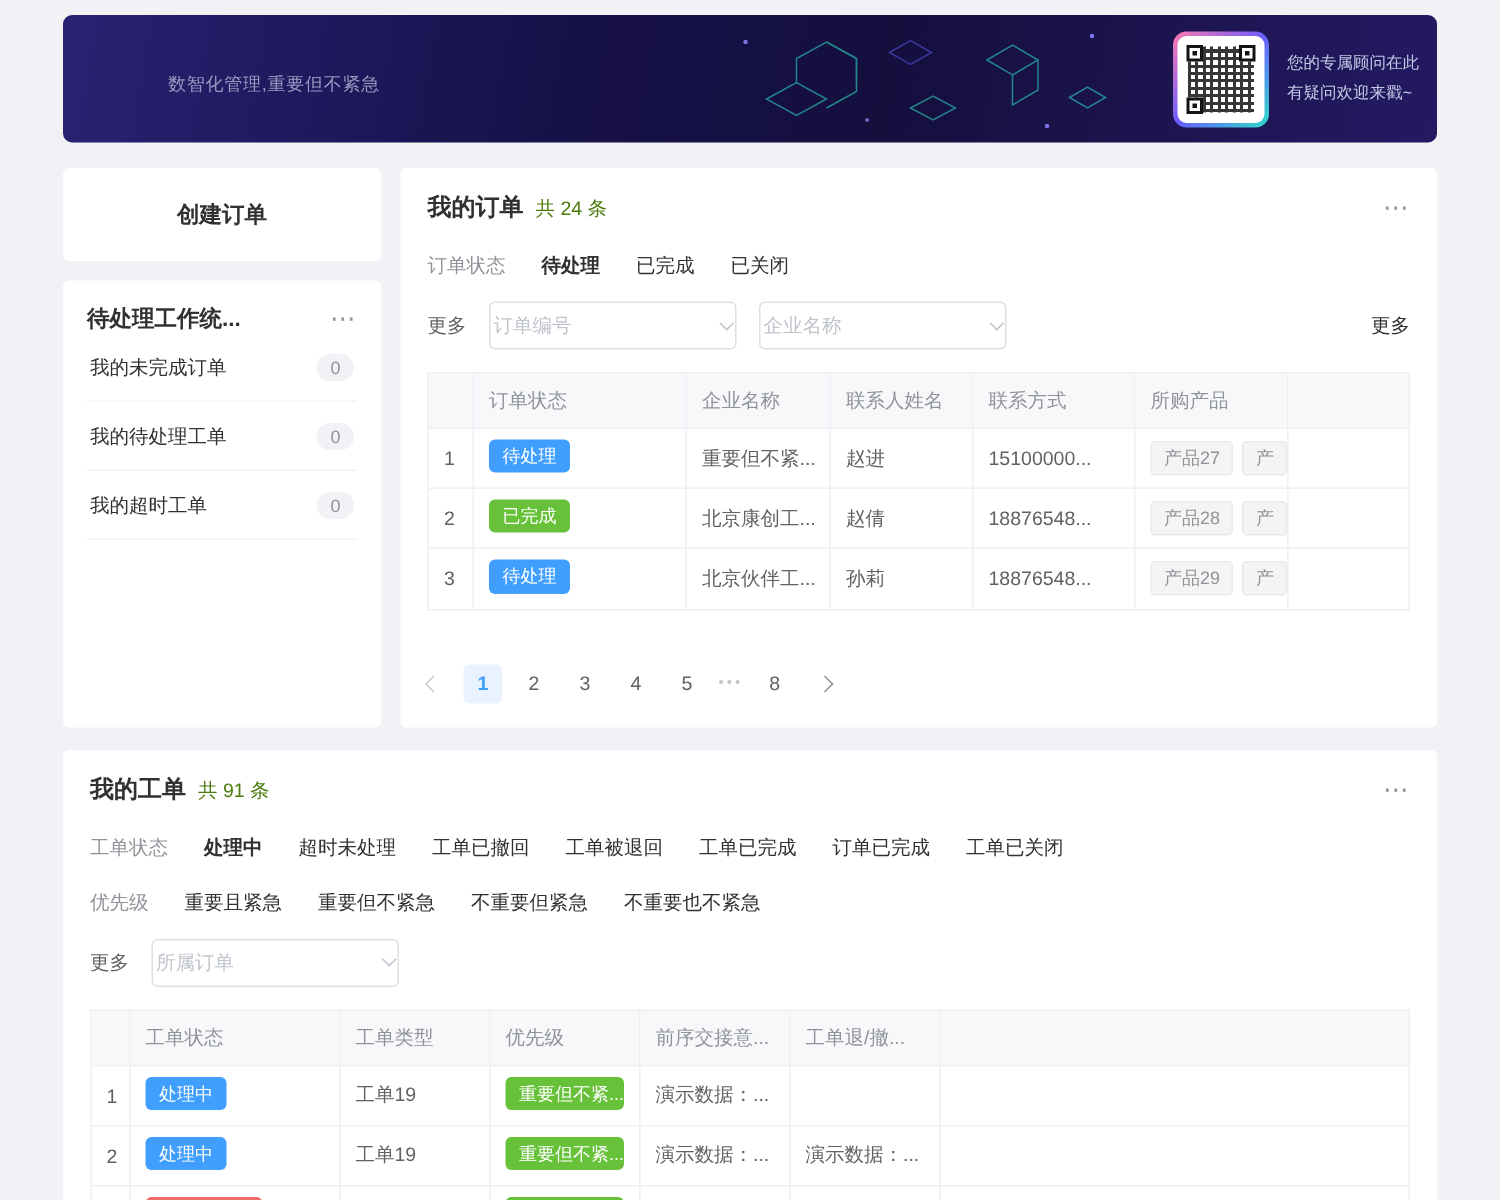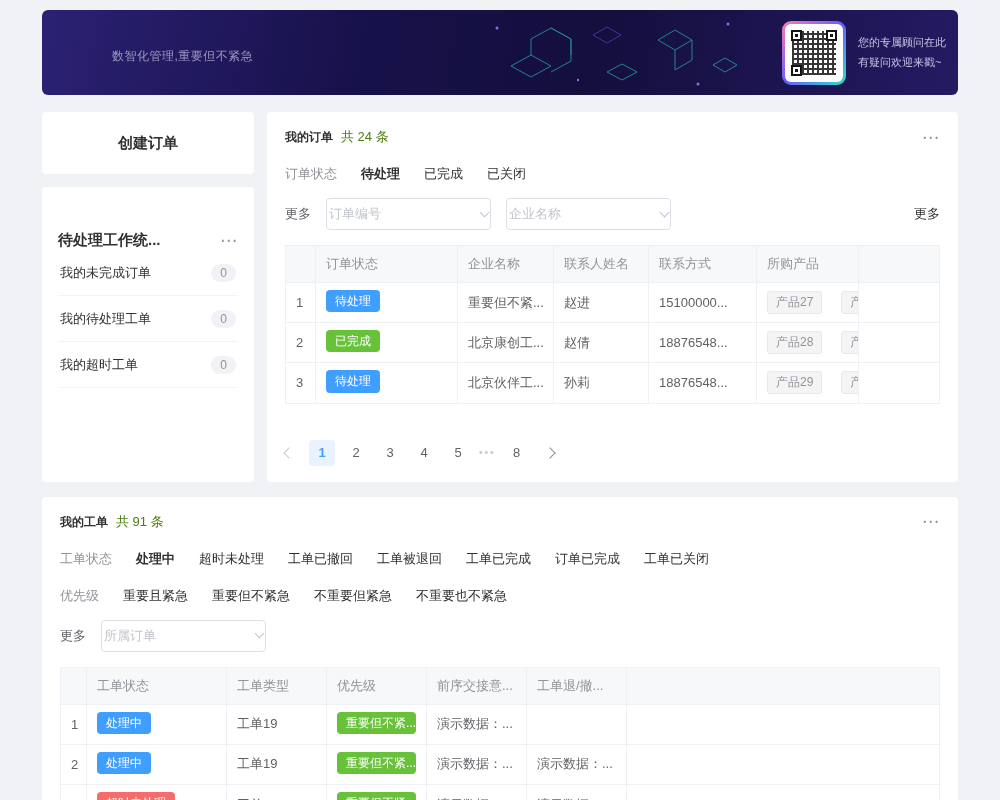--- a/index.html
+++ b/index.html
@@ -41,31 +41,31 @@
   .finder.tl { left: 6px; top: 6px; } .finder.tr { right: 6px; top: 6px; } .finder.bl { left: 6px; bottom: 6px; }
   .qr-caption { font-size: 11px; color: #c3c6e4; line-height: 1.8; }
 
   
   .main-row { display: flex; gap: 13px; margin-top: 17px; align-items: stretch; }
   .left-col { width: 212px; display: flex; flex-direction: column; gap: 13px; flex: none; }
   .card { background: #ffffff; border-radius: 4px; }
   .create-card { height: 62px; display: flex; align-items: center; justify-content: center;
                  font-size: 15px; font-weight: 600; color: #303133; cursor: pointer; }
   .stats-card { flex: 1; padding: 16px; }
-  .stats-title-row { display: flex; justify-content: space-between; align-items: center; margin-top: 28px; }
+  .stats-title-row { display: flex; justify-content: space-between; align-items: center; }
   .stats-title { font-size: 15px; font-weight: 700; color: #303133; }
   .more-icon { color: #909399; font-size: 17px; letter-spacing: 1px; cursor: pointer; line-height: 1; }
   .stat-item { display: flex; justify-content: space-between; align-items: center;
                padding: 14px 2px 13px 2px; border-bottom: 1px solid #f2f3f5; font-size: 13px; color: #303133; cursor: pointer; }
   .count-pill { background: #f0f2f5; color: #909399; border-radius: 10px; padding: 2px 9px; font-size: 12px; }
 
   .panel { padding: 16px 18px; }
   .orders-panel { flex: 1; display: flex; flex-direction: column; }
   .panel-title-row { display: flex; align-items: baseline; }
-  .panel-title { font-size: 12px; font-weight: 700; color: #303133; }
+  .panel-title { font-size: 16px; font-weight: 700; color: #303133; }
   .panel-count { font-size: 13px; color: #4d7c0f; margin-left: 8px; }
   .panel-title-row .more-icon { margin-left: auto; align-self: center; }
 
   .filter-row { display: flex; align-items: center; gap: 24px; margin-top: 19px; font-size: 13px; flex-wrap: nowrap; }
   .filter-label { color: #909399; flex: none; }
   .filter-opt { color: #303133; cursor: pointer; white-space: nowrap; }
   .filter-opt.active { font-weight: 700; }
 
   .more-row { display: flex; align-items: center; margin-top: 15px; gap: 15px; font-size: 13px; }
   .more-label { color: #606266; }
@@ -81,21 +81,21 @@
   th, td { border: 1px solid #edf0f4; padding: 7px 10px; text-align: left;
            white-space: nowrap; overflow: hidden; }
   thead th { background: #f7f8fa; color: #909399; font-weight: 400; padding: 9px 10px; }
   td { color: #606266; }
   .col-idx { text-align: left; color: #606266; }
   .badge { display: inline-block; color: #fff; font-size: 12px; border-radius: 4px;
            padding: 3px 9px; line-height: 1.35; white-space: nowrap; max-width: 100%; overflow: hidden; }
   .blue { background: #409eff; } .green { background: #67c23a; }
   .red { background: #f56c6c; }
   .tag { display: inline-block; background: #f4f4f5; color: #909399; border: 1px solid #e9e9eb;
-         font-size: 12px; border-radius: 3px; padding: 2px 8px; margin-right: 19px; white-space: nowrap; }
+         font-size: 12px; border-radius: 3px; padding: 2px 8px; margin-right: 6px; white-space: nowrap; }
 
   
   .pagination { display: flex; align-items: center; gap: 8px; margin-top: 36px; font-size: 13px; color: #606266; }
   .page-btn { min-width: 26px; height: 26px; display: flex; align-items: center; justify-content: center;
               border-radius: 4px; cursor: pointer; }
   .page-btn.current { background: #e8f3ff; color: #409eff; font-weight: 600; }
   .page-ellipsis { color: #c0c4cc; font-size: 10px; letter-spacing: 2px; cursor: pointer; }
   .chev { width: 8px; height: 8px; border-left: 1.6px solid #b4b7bc; border-bottom: 1.6px solid #b4b7bc; flex: none; }
   .chev.left { transform: rotate(45deg); margin-right: 8px; cursor: default; border-color: #c8cbd0; }
   .chev.right { transform: rotate(-135deg); margin-left: 8px; cursor: pointer; border-color: #8d9095; }

